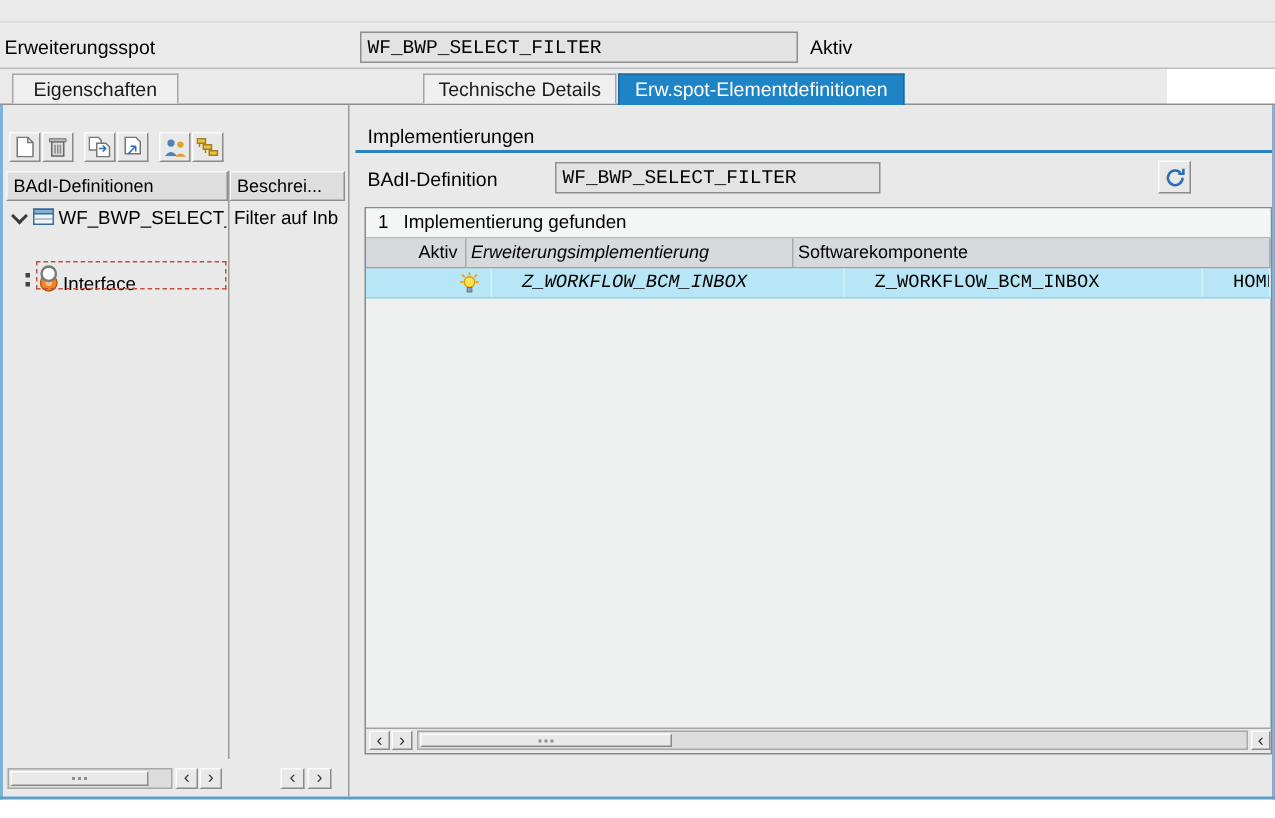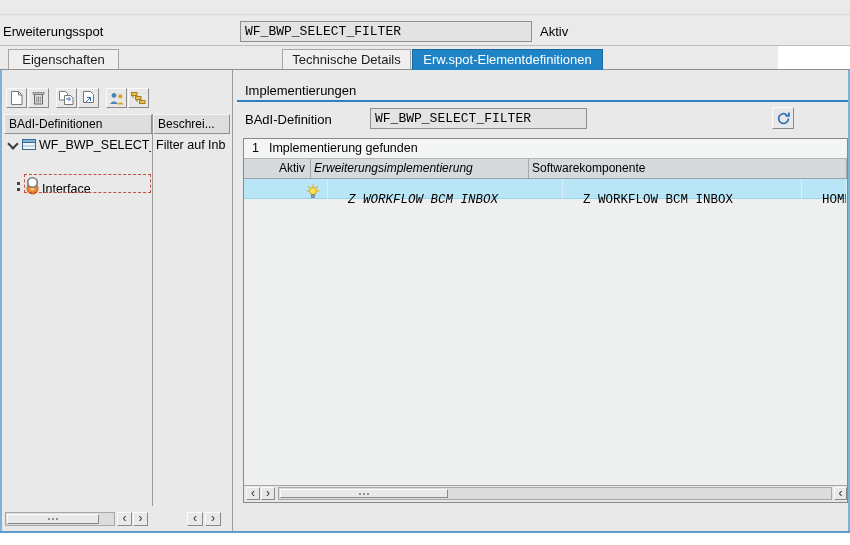--- a/index.html
+++ b/index.html
@@ -55,21 +55,21 @@
   .rp-refresh{left:772px;top:107px;width:22px;height:22px;}
 
   
   .grid{position:absolute;left:243px;top:138px;width:605px;height:365px;box-sizing:border-box;border:1px solid #898989;display:flex;flex-direction:column;background:#eef0f0;}
   .grid-resultbar{height:19px;background:#f4f6f6;border-bottom:1px solid #b5b5b5;font-size:12.5px;line-height:18px;display:flex;flex:0 0 auto;}
   .grid-resultbar .cnt{margin-left:8px;}
   .grid-resultbar .txt{margin-left:10px;}
   .grid-hrow{height:19px;display:flex;background:#d6dadd;border-bottom:1px solid #9aa2a8;font-size:12px;flex:0 0 auto;}
   .gh{box-sizing:border-box;border-right:1px solid #a5abb0;line-height:18px;padding:0 3px;overflow:hidden;white-space:nowrap;}
   .grid-drow{height:19px;display:flex;background:#b8e6f6;border-bottom:1px solid #9ed4ea;font-size:12.5px;flex:0 0 auto;}
-  .gd{box-sizing:border-box;border-right:1px solid #d6f1fa;line-height:18px;padding:12px 3px;overflow:hidden;white-space:nowrap;font-family:"Liberation Mono","DejaVu Sans Mono",monospace;margin-left:17px;}
+  .gd{box-sizing:border-box;border-right:1px solid #d6f1fa;line-height:18px;padding:0 3px;overflow:hidden;white-space:nowrap;font-family:"Liberation Mono","DejaVu Sans Mono",monospace;margin-left:17px;}
   .c1{width:67px;flex:0 0 auto;} .c2{width:218px;flex:0 0 auto;font-style:italic;} .c3{width:222px;flex:0 0 auto;} .c4{flex:1;}
   .gh.c1{text-align:right;padding-right:5px;}
   .gd.c1{display:flex;align-items:center;justify-content:flex-end;padding-right:7px;}
   .grid-body{flex:1;}
   .grid-hscroll{height:16px;background:#e7e7e7;border-top:1px solid #a5a5a5;position:relative;flex:0 0 auto;}
 </style>
 </head>
 <body>
 
 <div class="screen">

